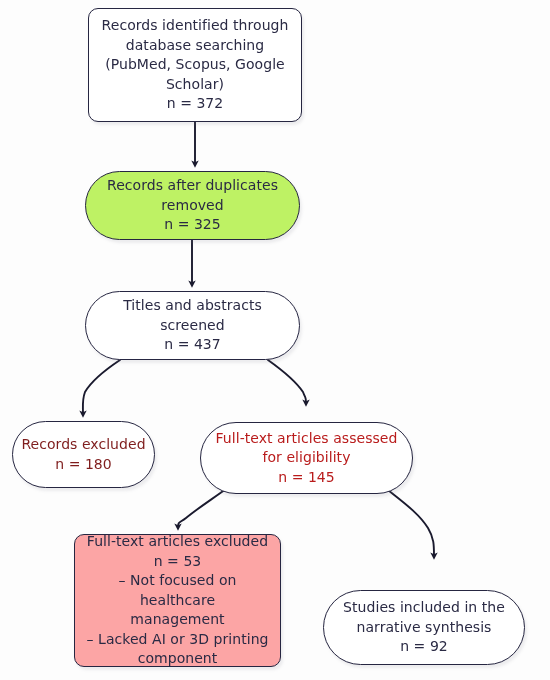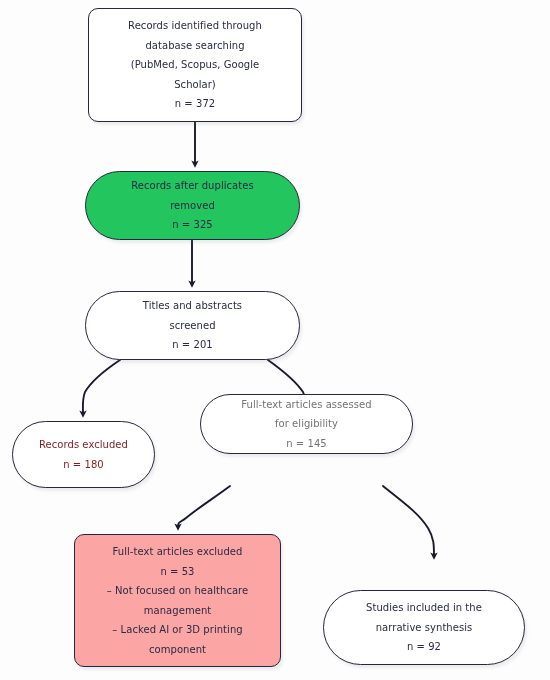--- a/index.html
+++ b/index.html
@@ -29,21 +29,21 @@
   .node {
     position: absolute;
     box-sizing: border-box;
     background: #ffffff;
     border: 1.6px solid #262641;
     color: #2a2a44;
     display: flex;
     align-items: center;
     justify-content: flex-start;
     text-align: center;
-    font-size: 10px;
+    font-size: 14px;
     line-height: 19.5px;
     letter-spacing: 0.05px;
     box-shadow: 2px 3px 3px rgba(120,120,140,0.13);
     z-index: 2;
   }
   .node .node-text {
     display: block;
     width: 100%;
     padding: 0 8px;
     box-sizing: border-box;
@@ -74,35 +74,35 @@
   </svg>
 
   <div id="node-layer">
       <div class="node shape-rect" style="left: 88px; top: 8px; width: 214px; height: 114px; border-color: rgb(38, 38, 65); color: rgb(42, 42, 68); background: rgb(255, 255, 255);">
         <span class="node-text">Records identified through
 database searching
 (PubMed, Scopus, Google
 Scholar)
 n = 372</span>
       </div>
-      <div class="node shape-stadium" style="left: 85px; top: 171px; width: 215px; height: 69px; border-color: rgb(38, 38, 65); color: rgb(42, 42, 68); background: #22c55e;">
+      <div class="node shape-stadium" style="left: 85px; top: 171px; width: 215px; height: 69px; border-color: rgb(38, 38, 65); color: rgb(42, 42, 68); background: #bef264;">
         <span class="node-text">Records after duplicates
 removed
 n = 325</span>
       </div>
       <div class="node shape-stadium" style="left: 85px; top: 291px; width: 215px; height: 69px; border-color: rgb(38, 38, 65); color: rgb(42, 42, 68); background: rgb(255, 255, 255);">
         <span class="node-text">Titles and abstracts
 screened
-n = 201</span>
+n = 437</span>
       </div>
       <div class="node shape-stadium" style="left: 12px; top: 421px; width: 143px; height: 67px; border-color: rgb(38, 38, 65); color: #7f1d1d; background: rgb(255, 255, 255);">
         <span class="node-text">Records excluded
 n = 180</span>
       </div>
-      <div class="node shape-stadium" style="left: 200px; top: 394px; width: 213px; height: 60px; border-color: rgb(38, 38, 65); color: #737373; background: rgb(255, 255, 255);">
+      <div class="node shape-stadium" style="left: 200px; top: 422px; width: 213px; height: 72px; border-color: rgb(38, 38, 65); color: #b91c1c; background: rgb(255, 255, 255);">
         <span class="node-text">Full-text articles assessed
 for eligibility
 n = 145</span>
       </div>
       <div class="node shape-rect" style="left: 74px; top: 534px; width: 207px; height: 133px; border-color: rgb(38, 38, 65); color: rgb(42, 42, 68); background: #fca5a5;">
         <span class="node-text">Full-text articles excluded
 n = 53
 – Not focused on healthcare
 management
 – Lacked AI or 3D printing

